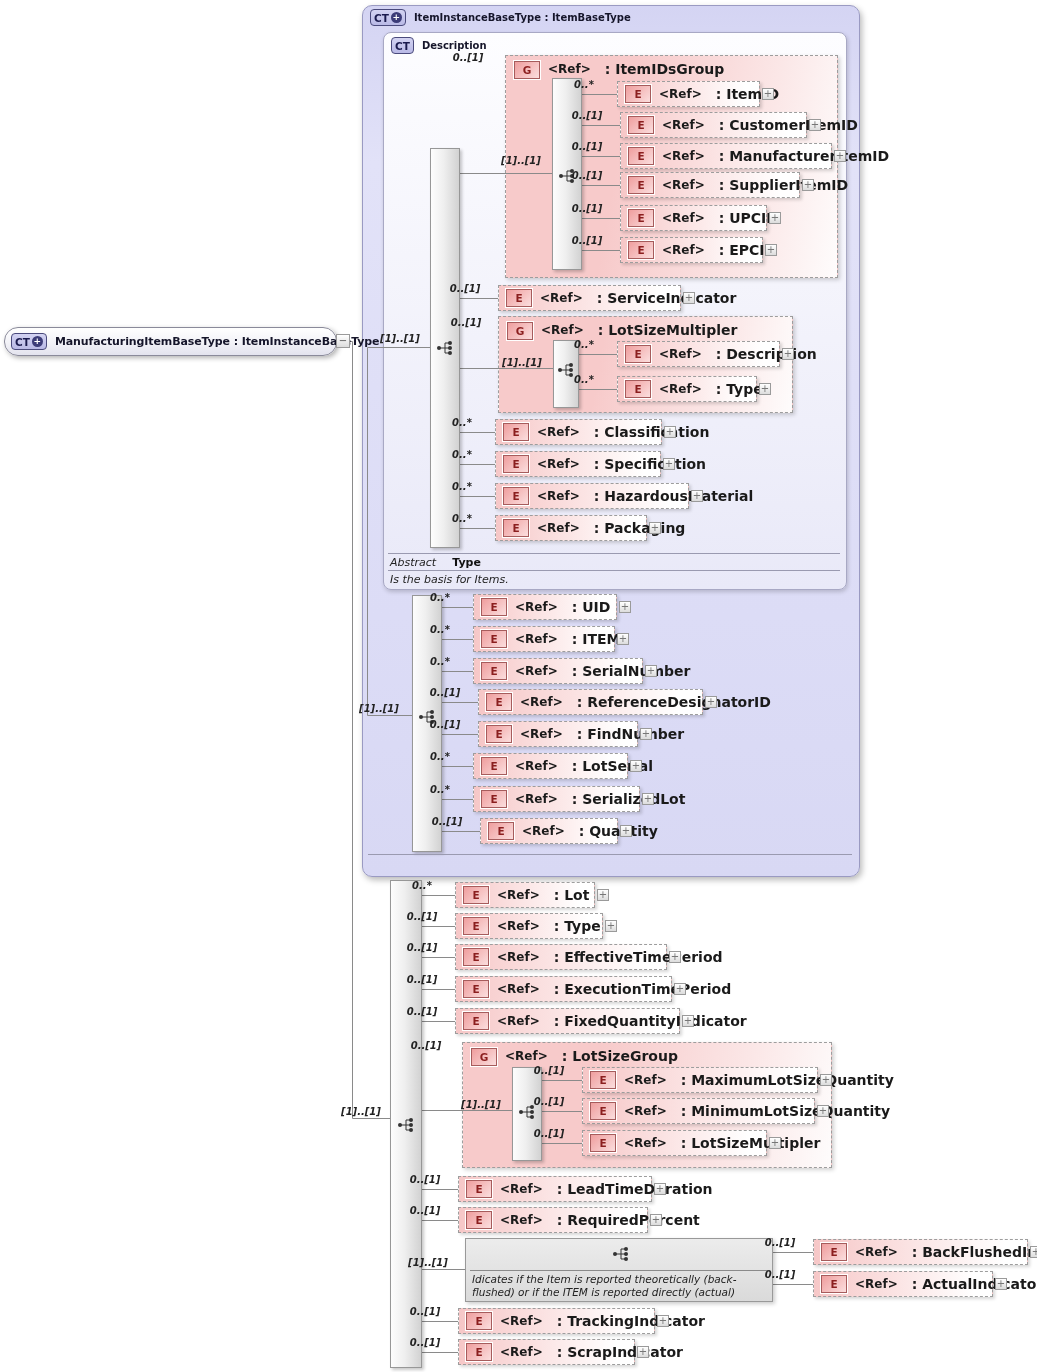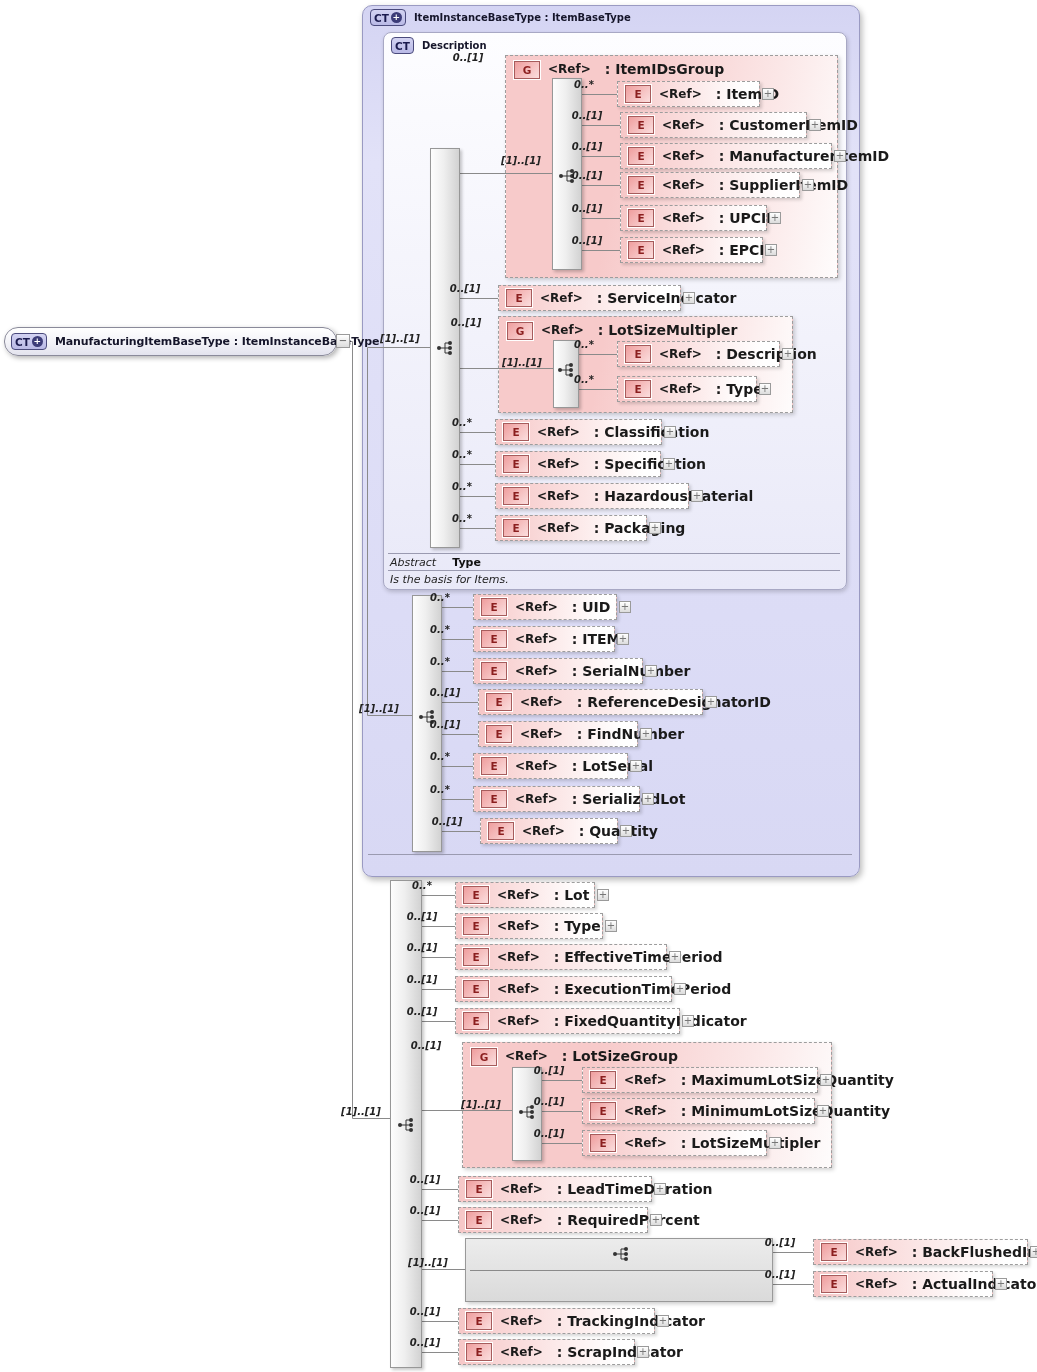--- a/index.html
+++ b/index.html
@@ -184,20 +184,21 @@
 
   <div class="annot" style="left:465px;top:1238px;width:308px;height:64px;">
     <svg width="18" height="18" viewBox="0 0 18 18" style="position:absolute;left:146px;top:6px;">
         <path d="M2.5 9 H9 M9 4 V14 M9 4 H13 M9 9 H13 M9 14 H13" stroke="#333" fill="none"></path>
         <circle cx="3" cy="9" r="2" fill="#333"></circle>
         <circle cx="14" cy="4" r="2" fill="#333"></circle>
         <circle cx="14" cy="9" r="2" fill="#333"></circle>
         <circle cx="14" cy="14" r="2" fill="#333"></circle>
       </svg>
     <div class="divline" style="left:4px;top:31px;width:298px;background:#8a8a8a;"></div>
+    <div class="note">Idicates if the Item is reported theoretically (back-flushed) or if the ITEM is reported directly (actual)</div>
   </div>
 
   <div id="nodes">
       <div class="gbox" style="left: 505px; top: 55px; width: 333px; height: 223px;">
         <span class="badge">G</span>
         <span class="ref">&lt;Ref&gt;</span>
         <span class="nm">: ItemIDsGroup</span>
       </div>
       <div class="occ" style="left: 439px; top: 52px;">0..[1]</div>
       <div class="ebox" style="left: 617px; top: 81px; width: 143px;">

